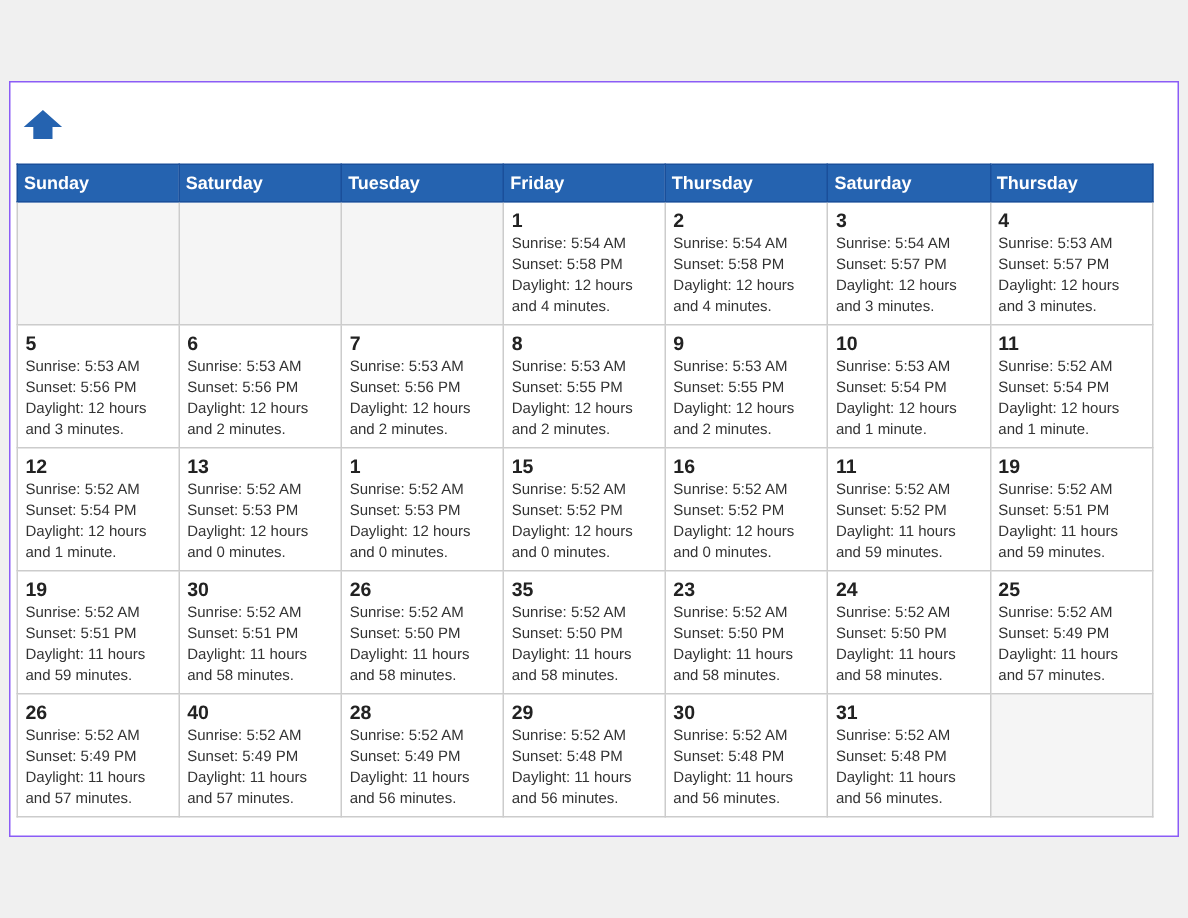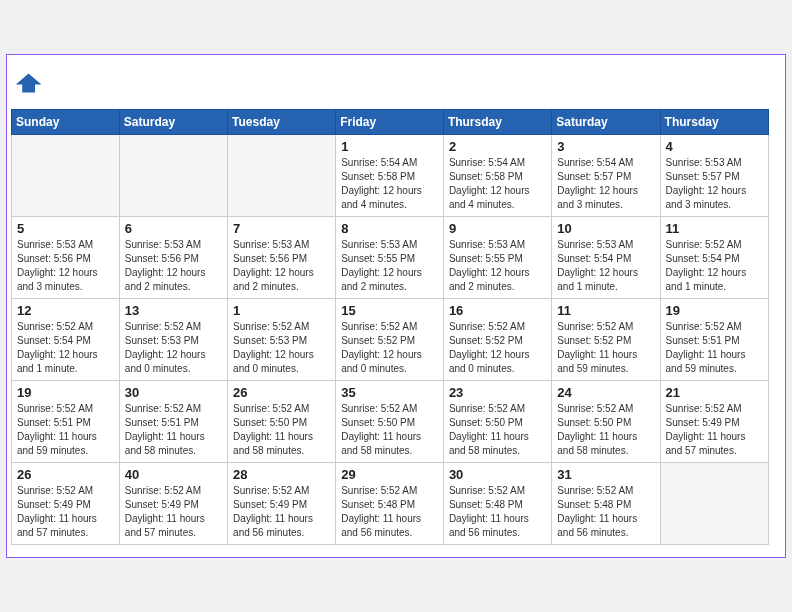--- a/index.html
+++ b/index.html
@@ -226,21 +226,21 @@
           </td>
           <td>
             <div class="day-number">23</div>
             <div class="day-info">Sunrise: 5:52 AM<br>Sunset: 5:50 PM<br>Daylight: 11 hours and 58 minutes.</div>
           </td>
           <td>
             <div class="day-number">24</div>
             <div class="day-info">Sunrise: 5:52 AM<br>Sunset: 5:50 PM<br>Daylight: 11 hours and 58 minutes.</div>
           </td>
           <td>
-            <div class="day-number">21</div>
+            <div class="day-number">25</div>
             <div class="day-info">Sunrise: 5:52 AM<br>Sunset: 5:49 PM<br>Daylight: 11 hours and 57 minutes.</div>
           </td>
         </tr>
         <tr>
           <td>
             <div class="day-number">26</div>
             <div class="day-info">Sunrise: 5:52 AM<br>Sunset: 5:49 PM<br>Daylight: 11 hours and 57 minutes.</div>
           </td>
           <td>
             <div class="day-number">40</div>

